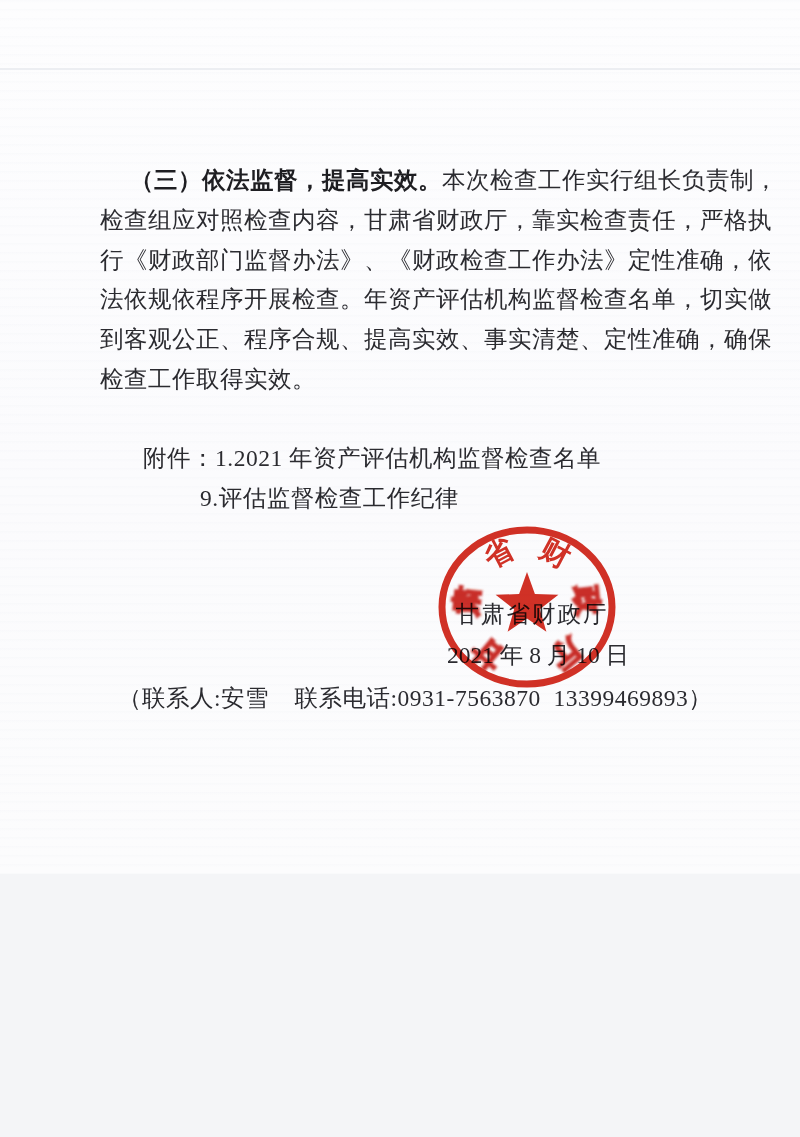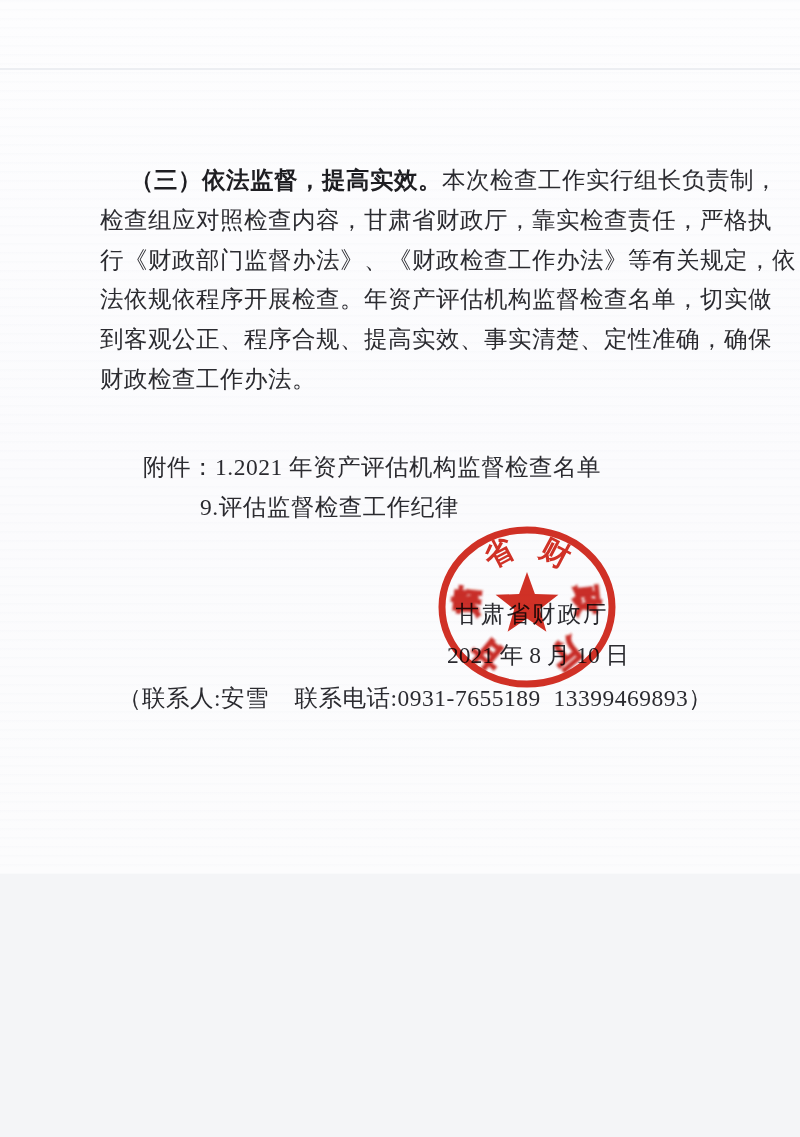--- a/index.html
+++ b/index.html
@@ -25,21 +25,21 @@
     position:absolute;left:100px;top:161px;width:604px;
     font-size:23.5px;line-height:39.8px;letter-spacing:.5px;
   }
   .pline{height:39.8px;text-align:justify;text-align-last:justify;white-space:nowrap;}
   .pline.first{padding-left:30px;width:574px;}
   .pline.last{text-align-last:left;}
   .blead{font-weight:bold;color:#1e1e22;font-family:"Liberation Sans","DejaVu Sans",sans-serif;}
 
   .attach{
     position:absolute;left:143px;top:438px;
-    font-size:23.5px;line-height:40px;letter-spacing:.5px;margin-top:9px;
+    font-size:23.5px;line-height:40px;letter-spacing:.5px;
   }
   .arow{height:40px;white-space:pre;}
   .arow.second{padding-left:57px;}
 
   .issuer{
     position:absolute;left:382px;top:598px;width:300px;height:32px;
     font-size:23.5px;letter-spacing:2px;text-align:center;
   }
   .dateline{
     position:absolute;left:382px;top:639px;width:312px;height:32px;
@@ -72,36 +72,36 @@
 
 <div class="page">
 
   <div class="streak s1"></div>
   <div class="streak s2"></div>
   <div class="streak s3"></div>
 
   <div class="para">
     <div class="pline first"><span class="blead">（三）依法监督，提高实效。</span><span>本次检查工作实行组长负责制，</span></div>
     <div class="pline">检查组应对照检查内容，甘肃省财政厅，靠实检查责任，严格执</div>
-    <div class="pline">行《财政部门监督办法》、《财政检查工作办法》等有关规定，依</div>
+    <div class="pline">行《财政部门监督办法》、《财政检查工作办法》定性准确，依</div>
     <div class="pline">法依规依程序开展检查。年资产评估机构监督检查名单，切实做</div>
     <div class="pline">到客观公正、程序合规、提高实效、事实清楚、定性准确，确保</div>
-    <div class="pline last">财政检查工作办法。</div>
+    <div class="pline last">检查工作取得实效。</div>
   </div>
 
   <div class="attach">
     <div class="arow"><span>附件：</span><span>1.2021 年资产评估机构监督检查名单</span></div>
     <div class="arow second">9.评估监督检查工作纪律</div>
   </div>
 
   <div class="issuer">甘肃省财政厅</div>
 
   <div class="dateline">2021 年 8 月 10 日</div>
 
-  <div class="contact">（联系人:安雪    联系电话:0931-7655189  13399469893）</div>
+  <div class="contact">（联系人:安雪    联系电话:0931-7563870  13399469893）</div>
 
   <div class="pagenum">– 5 –</div>
 
   <div class="sealwrap">
     <svg width="204" height="192" viewBox="0 0 204 192">
       <defs>
         <filter id="blur1">
             <feGaussianBlur stdDeviation="0.9"></feGaussianBlur>
           </filter>
       </defs>

